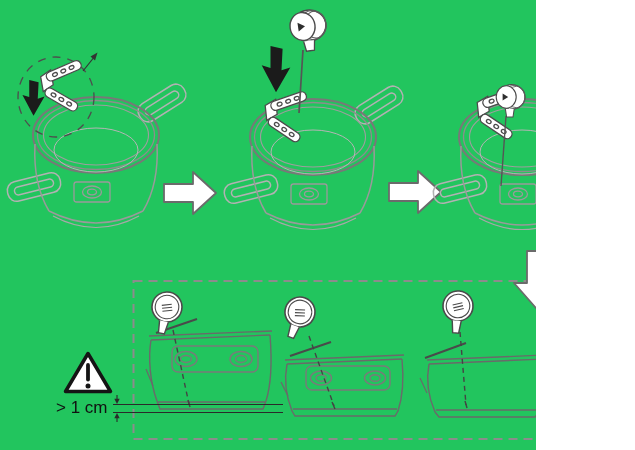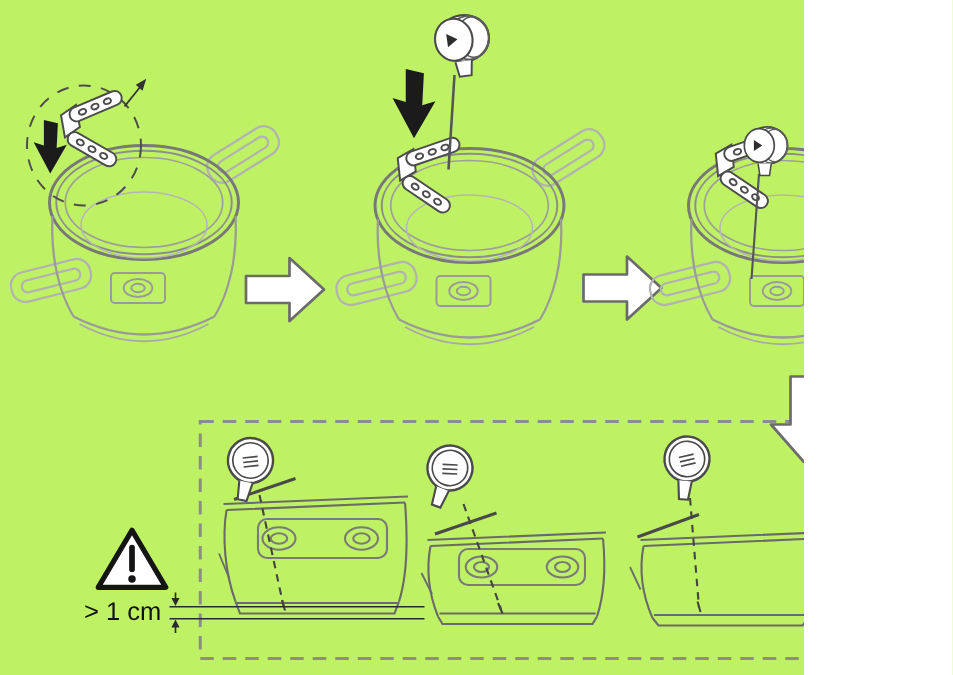--- a/index.html
+++ b/index.html
@@ -1,16 +1,16 @@
 <!DOCTYPE html>
 <html><head>
 <meta charset="utf-8">
 <style>
   html,body{margin:0;padding:0;background:#ffffff;}
-  #stage{position:relative;width:536px;height:450px;background:#bef264;overflow:hidden;
+  #stage{position:relative;width:536px;height:450px;background:#22c55e;overflow:hidden;
          font-family:"Liberation Sans", sans-serif;}
   svg{position:absolute;left:0;top:0;}
   text.callout{font-family:"Liberation Sans", sans-serif;font-size:17px;fill:#111111;}
 </style>
 </head>
 <body>
 
 <div id="stage">
 <svg width="635" height="450" viewBox="0 0 635 450">
 

